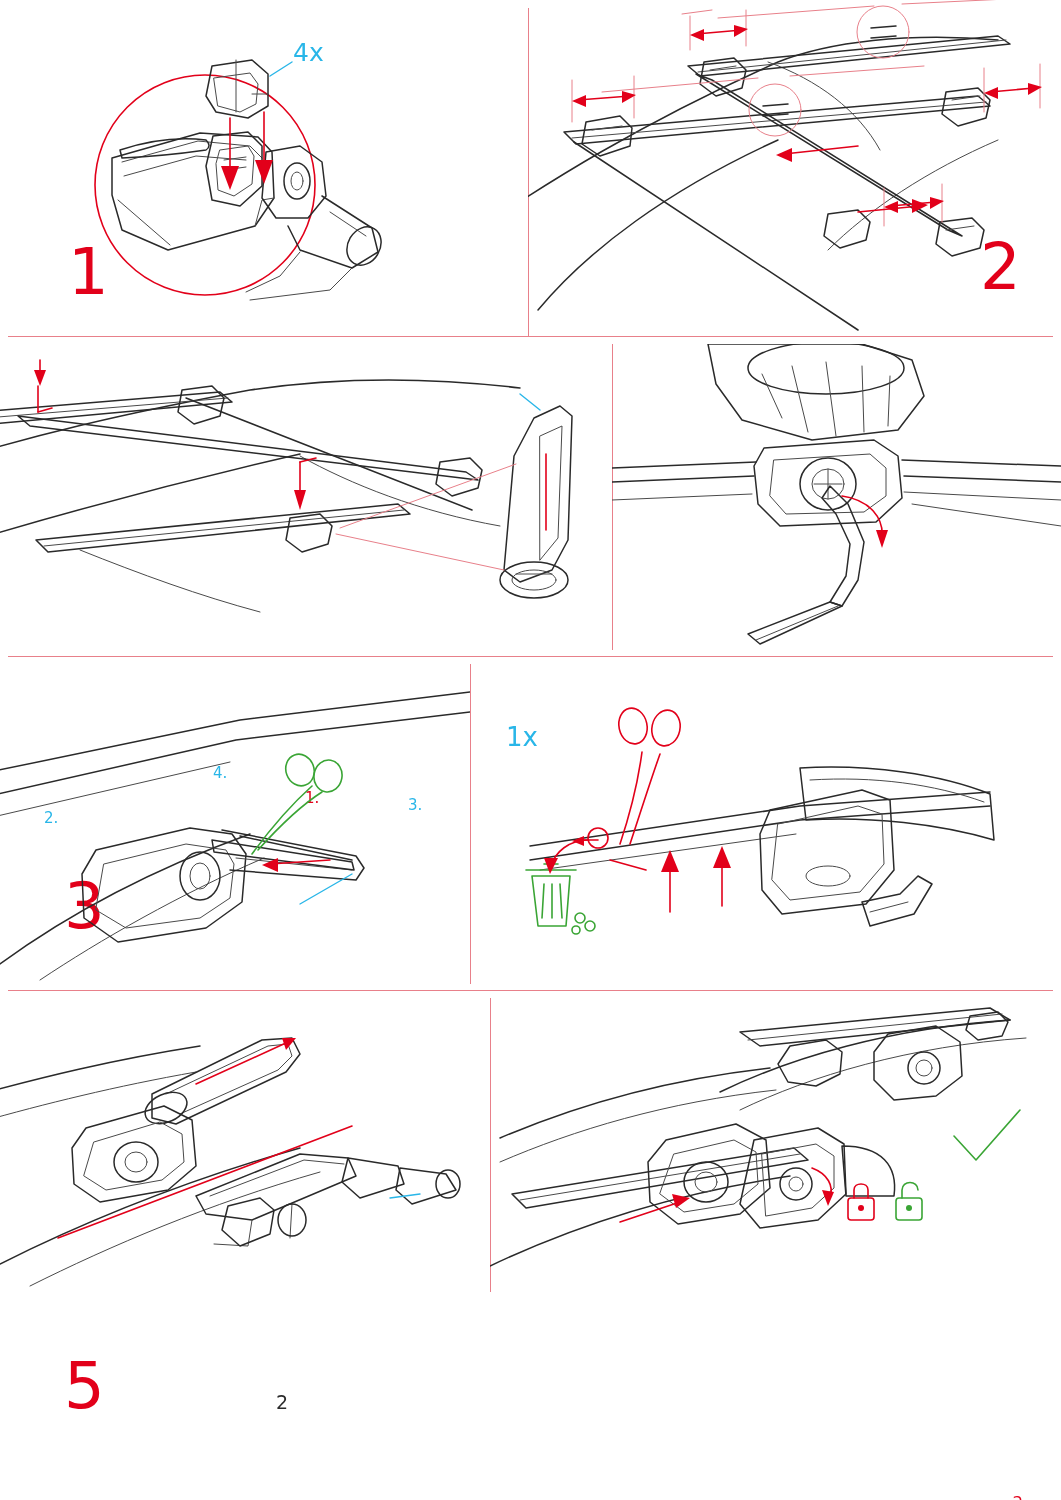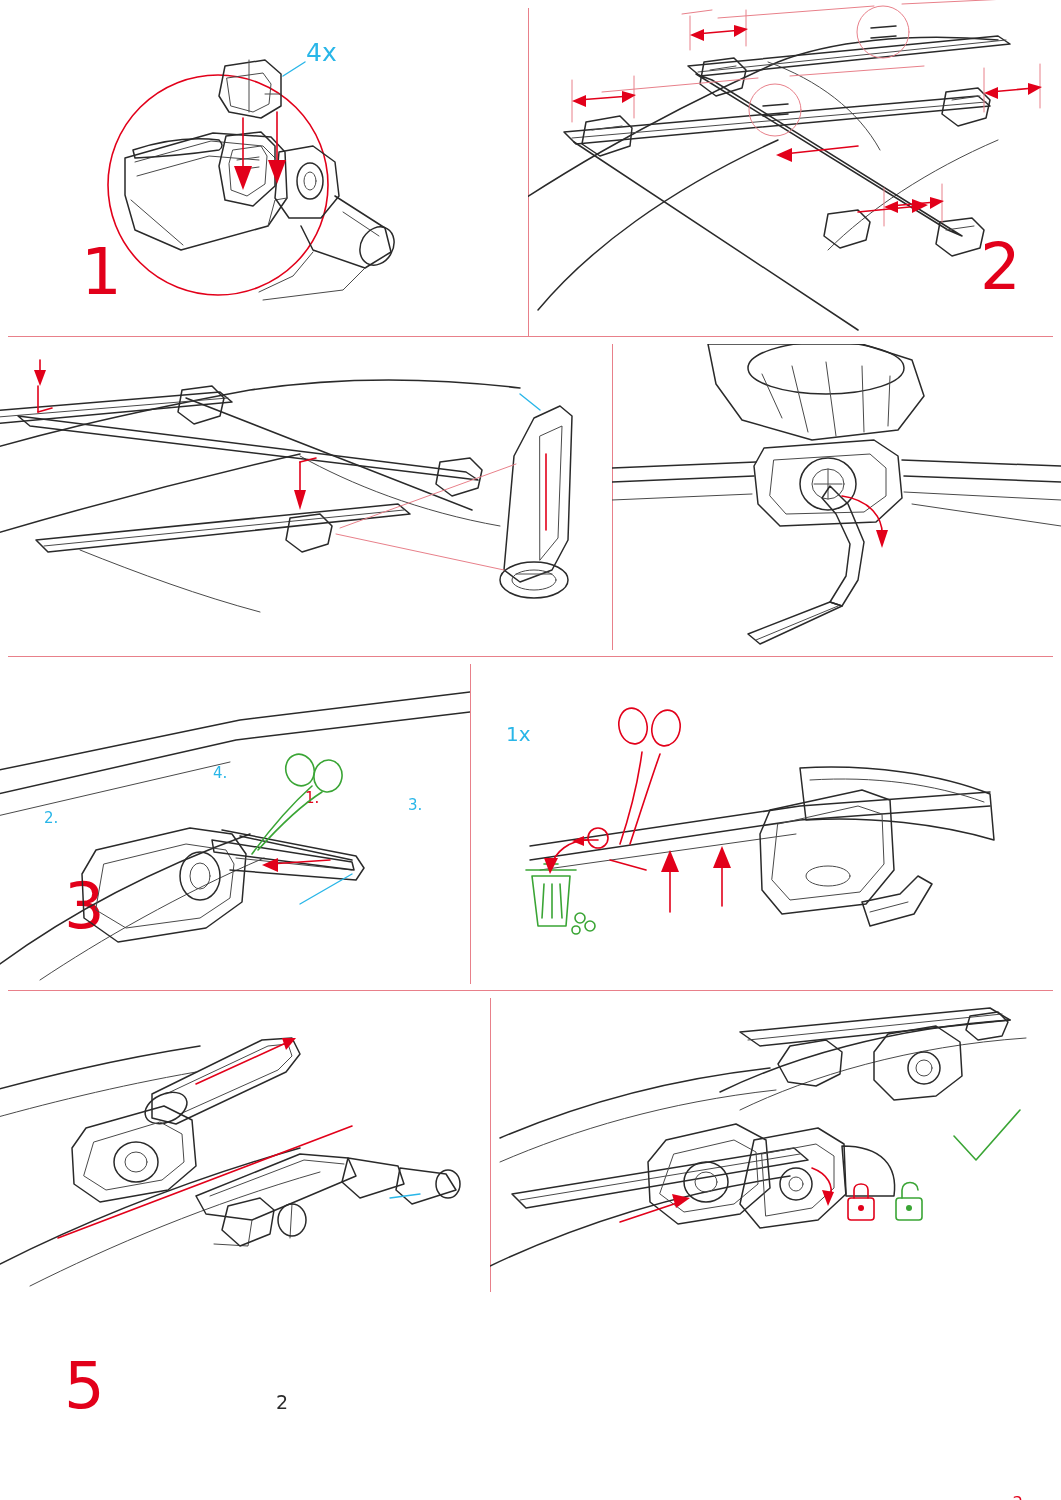--- a/index.html
+++ b/index.html
@@ -87,21 +87,21 @@
 <div class="sheet">
 
   <div class="divider" style="top:336px;"></div>
   <div class="divider" style="top:656px;"></div>
   <div class="divider" style="top:990px;"></div>
   <div class="vdivider" style="left:528px; top:8px; height:328px;"></div>
   <div class="vdivider" style="left:612px; top:344px; height:306px;"></div>
   <div class="vdivider" style="left:470px; top:664px; height:320px;"></div>
   <div class="vdivider" style="left:490px; top:998px; height:294px;"></div>
 
-  <div class="panel" style="left:13px;top:0;width:528px;height:336px;">
+  <div class="panel" style="left:0;top:0;width:528px;height:336px;">
     <svg width="528" height="336" viewBox="0 0 528 336">
 
       <circle cx="205" cy="185" r="110" class="ln-red" fill="none" stroke-width="2"></circle>
 
       <path class="ln" d="M108 150 L250 120 L330 135 L360 160 L355 235 L300 290 L160 250 Z" fill="none" opacity="0"></path>
 
       <path class="ln" d="M112 158 L200 133 L258 137 L272 152 L274 198 L255 226 L168 250 L122 230 L112 195 Z" fill="#fff"></path>
       <path class="ln-thin" d="M122 162 L198 141 L250 146 L262 158"></path>
       <path class="ln-thin" d="M124 176 L196 156 L246 160"></path>
       <path class="ln-thin" d="M118 200 L170 245"></path>
@@ -246,21 +246,21 @@
       <path class="fill-red" d="M300 166 L294 146 L306 146 Z"></path>
       <path class="ln-red" d="M38 42 L38 68" stroke-width="2"></path>
       <path class="ln-red" d="M38 68 L52 64" stroke-width="2"></path>
       <path class="ln-red" d="M40 16 L40 34" stroke-width="2"></path>
       <path class="fill-red" d="M40 42 L34 26 L46 26 Z"></path>
     </svg>
     <div class="mini-label red-t" style="left:305px; top:445px;">1.</div>
     <div class="mini-label blue-t" style="left:44px; top:465px;">2.</div>
     <div class="mini-label blue-t" style="left:408px; top:452px;">3.</div>
     <div class="mini-label blue-t" style="left:213px; top:420px;">4.</div>
-    <div class="qty-label" style="left:506px; top:378px; font-size:20px;">1x</div>
+    <div class="qty-label" style="left:506px; top:378px; font-size:26px;">1x</div>
     <div class="step-num" style="left:64px; top:530px;">3</div>
   </div>
 
   <div class="panel" style="left:612px;top:344px;width:449px;height:306px;">
     <svg width="449" height="306" viewBox="0 0 449 306">
 
       <path class="ln" d="M96 0 L250 0 L300 16 L312 52 L286 86 L200 96 L130 76 L104 40 Z" fill="#fff"></path>
       <ellipse cx="214" cy="24" rx="78" ry="26" class="ln" fill="#f7f7f7"></ellipse>
       <path class="ln-thin" d="M150 30 L170 74 M180 22 L196 88 M214 18 L224 92 M250 22 L252 88 M278 32 L276 82"></path>
 

